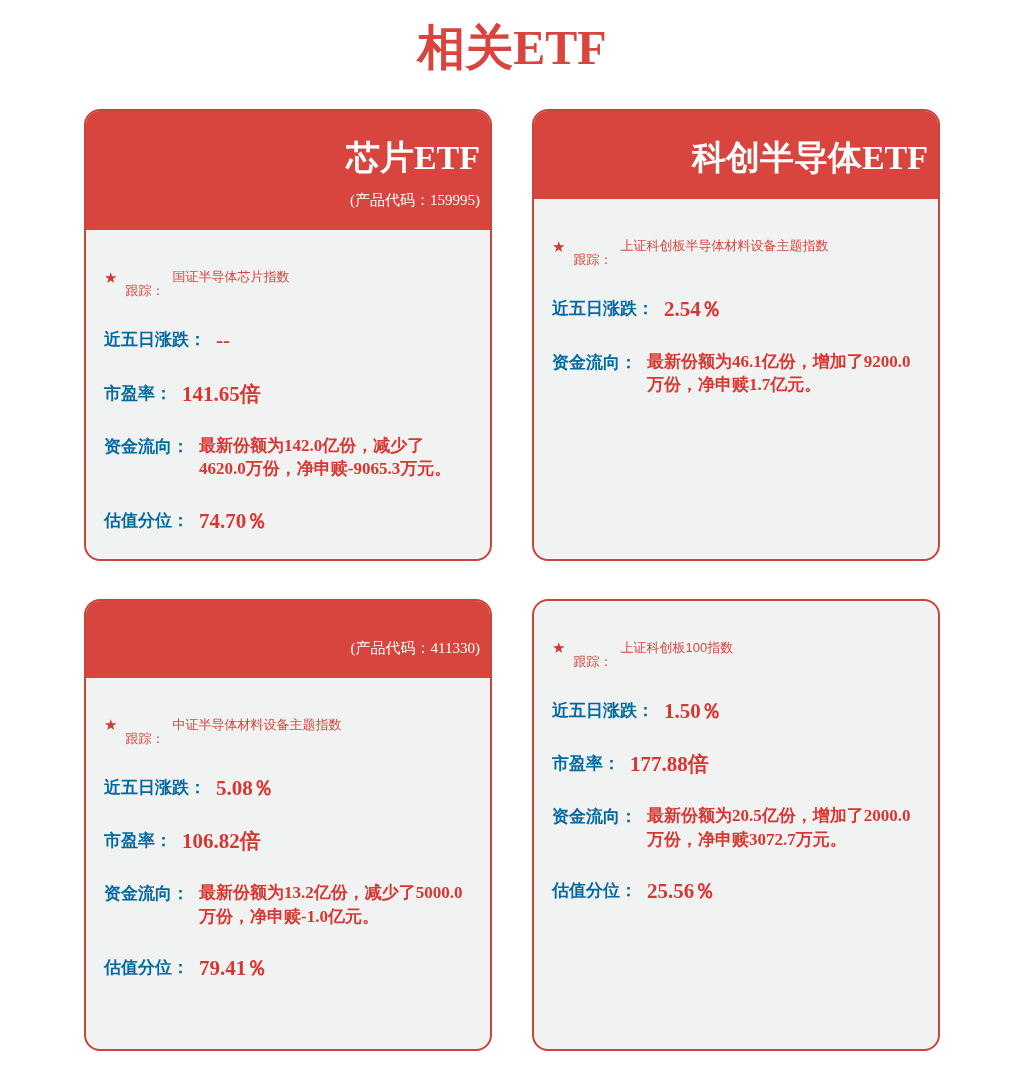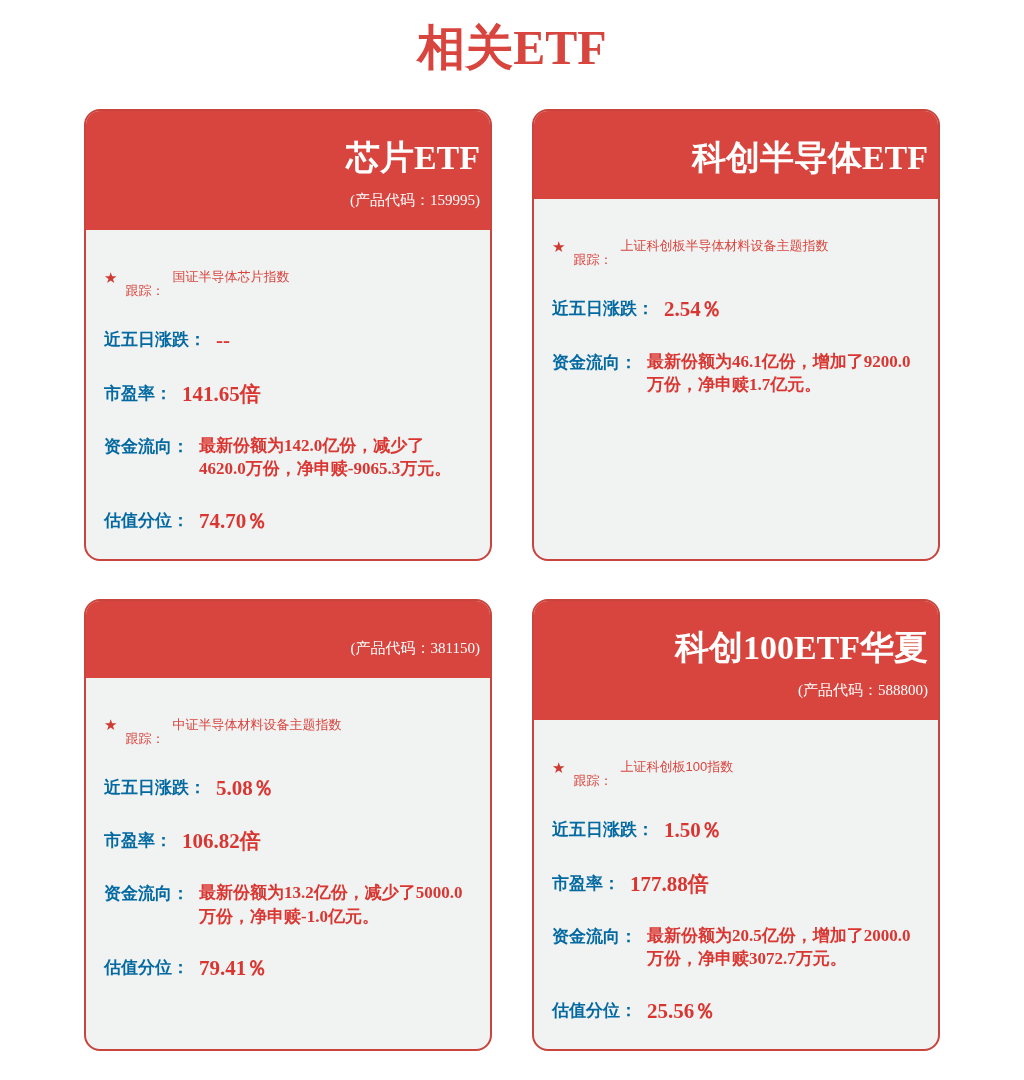--- a/index.html
+++ b/index.html
@@ -147,21 +147,21 @@
       </div>
       <div class="row kv-row">
         <span class="lbl">资金流向：</span>
         <span class="val flow-val">最新份额为46.1亿份，增加了9200.0万份，净申赎1.7亿元。</span>
       </div>
     </div>
   </div>
 
   <div class="card">
     <div class="card-header">
-      <div class="etf-code">(产品代码：381150)</div>
+      <div class="etf-code">(产品代码：411330)</div>
     </div>
     <div class="card-body">
       <div class="row track-row">
         <span class="star">★</span>
         <span class="track-label">跟踪：</span>
         <span class="track-value">中证半导体材料设备主题指数</span>
       </div>
       <div class="row kv-row">
         <span class="lbl">近五日涨跌：</span>
         <span class="val">5.08％</span>
@@ -175,24 +175,20 @@
         <span class="val flow-val">最新份额为13.2亿份，减少了5000.0万份，净申赎-1.0亿元。</span>
       </div>
       <div class="row kv-row">
         <span class="lbl">估值分位：</span>
         <span class="val">79.41％</span>
       </div>
     </div>
   </div>
 
   <div class="card">
-    <div class="card-header">
-      <div class="etf-name">科创100ETF华夏</div>
-      <div class="etf-code">(产品代码：588800)</div>
-    </div>
     <div class="card-body">
       <div class="row track-row">
         <span class="star">★</span>
         <span class="track-label">跟踪：</span>
         <span class="track-value">上证科创板100指数</span>
       </div>
       <div class="row kv-row">
         <span class="lbl">近五日涨跌：</span>
         <span class="val">1.50％</span>
       </div>

